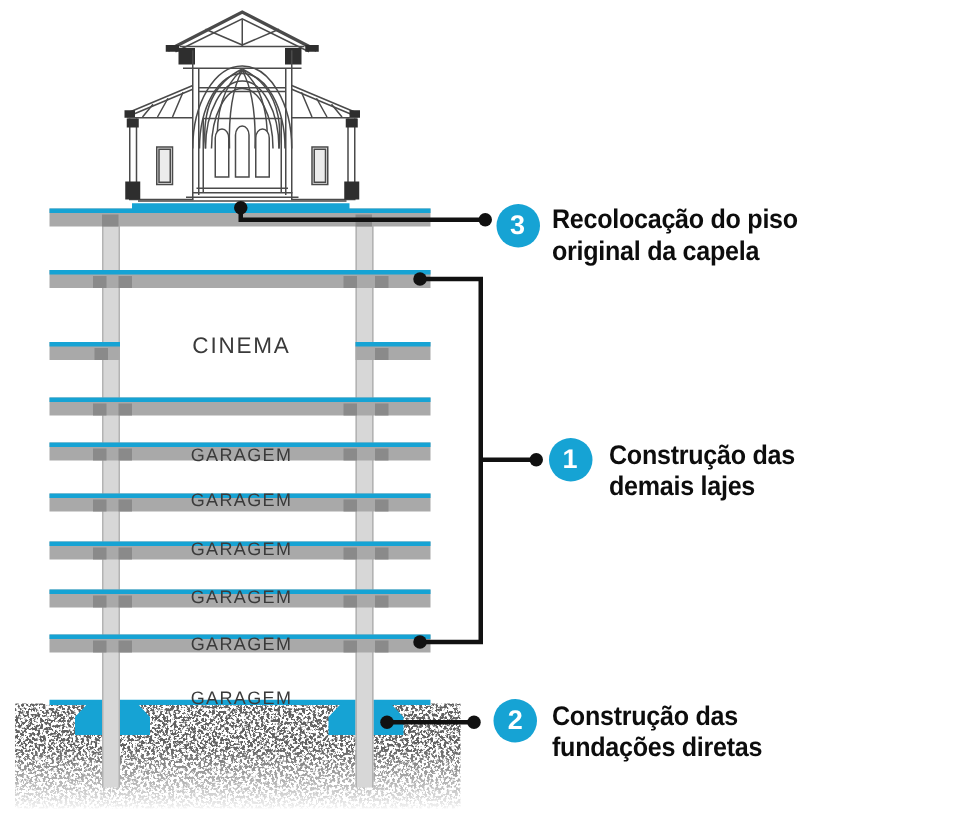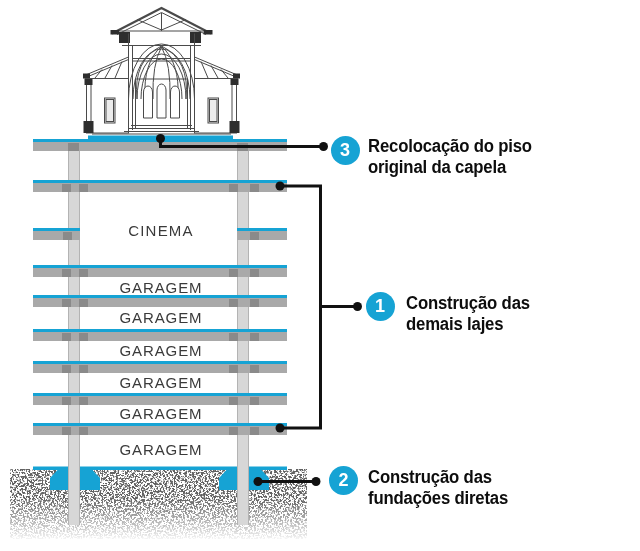--- a/index.html
+++ b/index.html
@@ -17,21 +17,21 @@
     position:absolute;height:12px;background:#a9a9a9;
     border-top:3px solid #16a3d4;box-sizing:border-box;
   }
   .sq{position:absolute;top:1px;height:8px;background:#8a8a8a;}
   
   .floor-label{
     position:absolute;left:100px;width:122px;text-align:center;
     color:#3a3a3a;
   }
   .floor-label.cinema{font-size:15px;letter-spacing:1.2px;}
-  .floor-label.garage{font-size:15px;letter-spacing:0.9px;}
+  .floor-label.garage{font-size:12px;letter-spacing:0.9px;margin-top:17px;}
   
   .badge{
     position:absolute;width:29px;height:29px;border-radius:50%;
     background:#16a3d4;color:#ffffff;font-weight:bold;font-size:18px;
     display:flex;align-items:center;justify-content:center;
   }
   
   .callout-text{
     position:absolute;color:#0d0d0d;font-weight:bold;font-size:18px;line-height:21px;
     letter-spacing:-0.2px;transform:scaleX(0.93);transform-origin:left top;white-space:nowrap;

